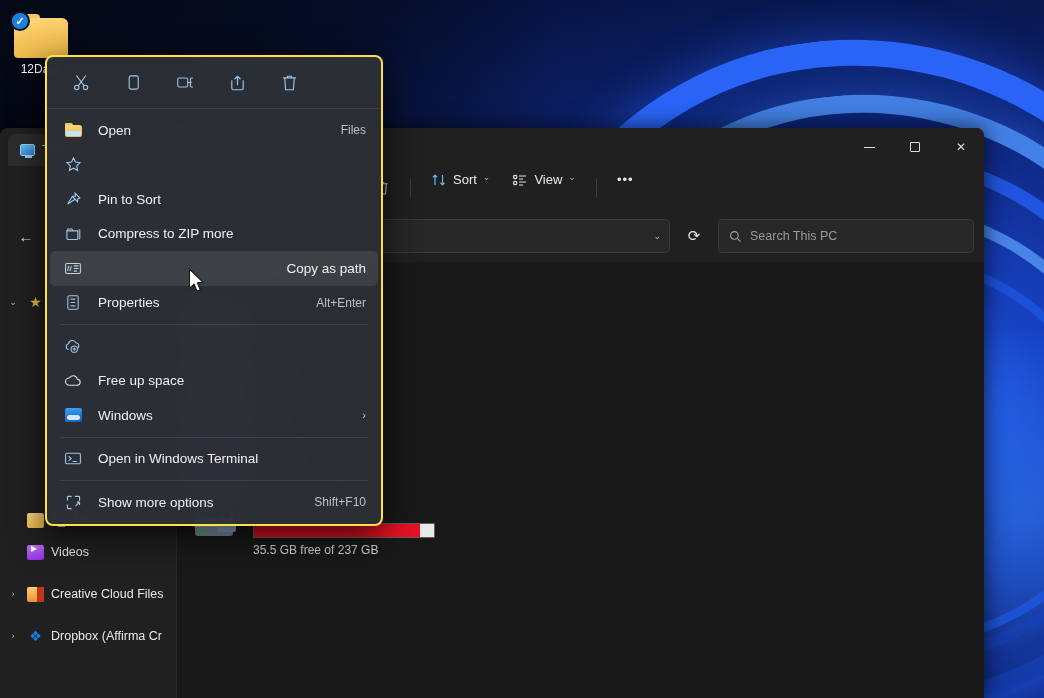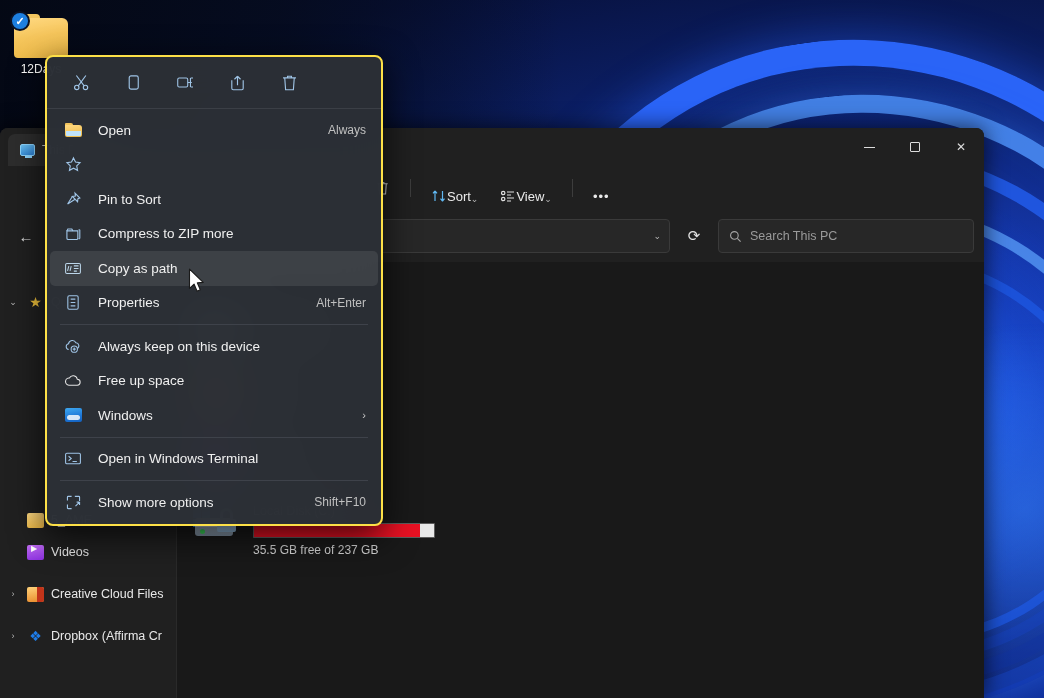--- a/index.html
+++ b/index.html
@@ -158,21 +158,21 @@
   
   .cmdbar {
     height: 44px; background: #202020;
     display: flex; align-items: center; padding: 0 10px; gap: 2px;
   }
   .cmd-ic {
     width: 36px; height: 32px; display: flex; align-items: center; justify-content: center;
     color: #d8d8d8; border-radius: 4px;
   }
   .cmd-btn {
-    display: flex; align-items: flex-end; 
+    display: flex; align-items: flex-start; gap: 6px;
     height: 32px; padding: 0 10px; border-radius: 4px;
     color: #eaeaea; font-size: 13px;
   }
   .vdiv { width: 1px; height: 18px; background: #3d3d3d; margin: 0 8px; }
   .chev-sm { font-size: 9px; color: #b6b6b6; }
 
   
   .addrrow {
     height: 52px; background: #202020;
     display: flex; align-items: center; padding: 0 10px; gap: 8px;
@@ -317,21 +317,21 @@
     width: 44px; height: 36px; border-radius: 5px;
     display: flex; align-items: center; justify-content: center;
     color: #9fc4e6;
   }
   .ctx-list { padding: 4px 3px; }
   .ctx-item {
     position: relative; display: flex; align-items: center;
     height: 34.5px; padding: 0 12px 0 14px; border-radius: 5px;
     color: #f0f0f0; font-size: 13.5px;
   }
-  .ctx-item.sel { background: rgba(255,255,255,0.085); }
+  .ctx-item.sel { background: rgba(255,255,255,0.085); text-align: right; }
   .ctx-ic {
     width: 18px; height: 18px; margin-right: 16px; flex: none;
     display: flex; align-items: center; justify-content: center;
     color: #9fc4e6; font-size: 14px;
   }
   .ctx-label { flex: 1; white-space: nowrap; }
   .ctx-accel { color: #c0c0c0; font-size: 12px; }
   .ctx-sub { color: #c7c7c7; font-size: 11px; }
   .ctx-sep { height: 1px; background: #3e424a; margin: 4px 10px; }
 
@@ -589,21 +589,21 @@
 
       <div class="ctx-item">
         <span class="ctx-ic">
           <span class="mini-folder">
               <span class="mt"></span>
               <span class="mb"></span>
               <span class="mw"></span>
             </span>
         </span>
         <span class="ctx-label">Open</span>
-        <span class="ctx-accel">Always</span>
+        <span class="ctx-accel">Files</span>
       </div>
 
       <div class="ctx-item">
         <span class="ctx-ic">
           <svg width="17" height="17" viewBox="0 0 18 18" fill="none" stroke="#9fc4e6" stroke-width="1.2">
             <path d="M9 2l2.1 4.4 4.8.6-3.5 3.4.9 4.8L9 12.9 4.7 15.2l.9-4.8L2.1 7l4.8-.6z"></path>
           </svg>
         </span>
         <span class="ctx-accel"></span>
       </div>
@@ -658,21 +658,20 @@
       <div class="ctx-sep"></div>
 
       <div class="ctx-item">
         <span class="ctx-ic">
           <svg width="19" height="16" viewBox="0 0 20 17" fill="none" stroke="#9fc4e6" stroke-width="1.2">
             <path d="M5.2 12.4A3.2 3.2 0 015 6.1a4.3 4.3 0 018.2-1.2 3.4 3.4 0 011.5 6.4"></path>
             <circle cx="11.4" cy="12" r="3.5"></circle>
             <path d="M11.4 10.3v3.4M9.7 12h3.4"></path>
           </svg>
         </span>
-        <span class="ctx-label">Always keep on this device</span>
         <span class="ctx-accel"></span>
       </div>
 
       <div class="ctx-item">
         <span class="ctx-ic">
           <svg width="19" height="15" viewBox="0 0 20 16" fill="none" stroke="#e2e2e2" stroke-width="1.2">
             <path d="M5.4 13.2h9.1a3.3 3.3 0 00.3-6.6A4.7 4.7 0 006 5.2a3.6 3.6 0 00-.6 8z"></path>
           </svg>
         </span>
         <span class="ctx-label">Free up space</span>

